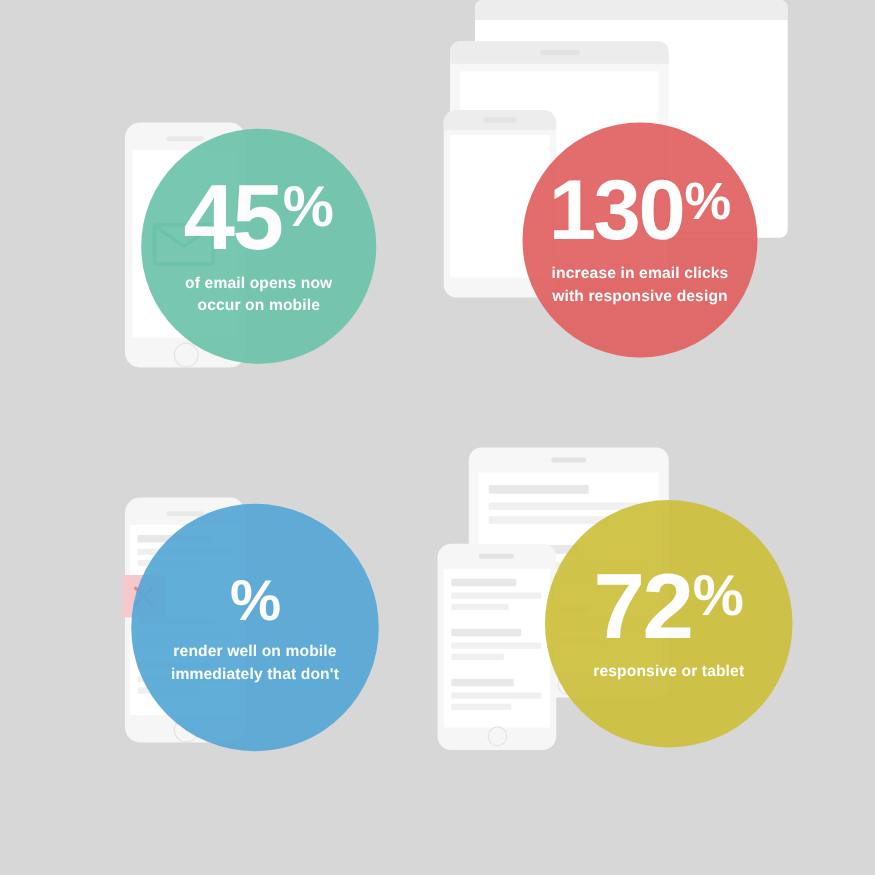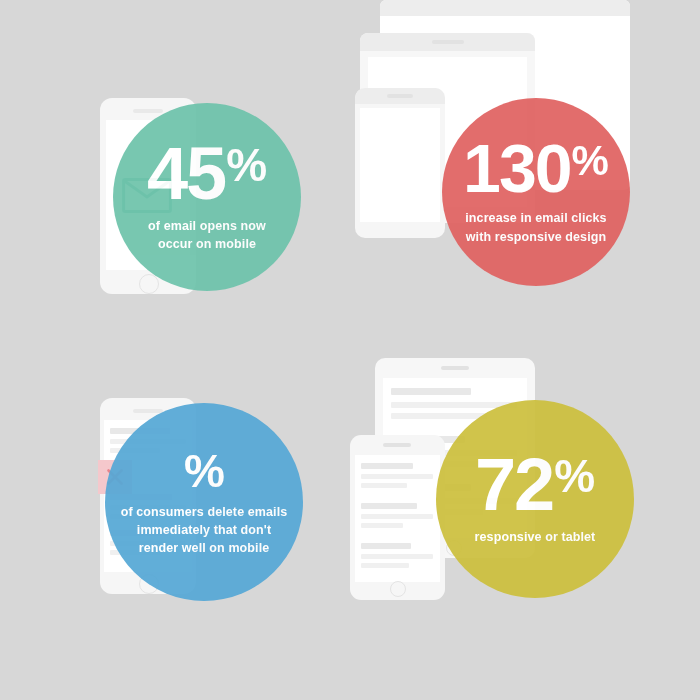--- a/index.html
+++ b/index.html
@@ -198,21 +198,21 @@
     border-radius: 50%;
     display: flex;
     flex-direction: column;
     align-items: center;
     justify-content: center;
     text-align: center;
     color: #ffffff;
     opacity: 0.93;
   }
   .circle-tl { left: 113px; top: 103px; width: 188px; height: 188px; }
-  .circle-tr { left: 92px;  top: 98px;  width: 188px; height: 188px; text-align: center; }
+  .circle-tr { left: 68px;  top: 98px;  width: 188px; height: 188px; text-align: center; }
   .circle-bl { left: 105px; top: 53px;  width: 198px; height: 198px; }
   .circle-br { left: 86px;  top: 50px;  width: 198px; height: 198px; }
 
   .pct-row {
     display: flex;
     align-items: flex-start;
     justify-content: center;
     line-height: 0.9;
   }
   .pct-num {
@@ -332,23 +332,22 @@
           <line x1="2.5" y1="2.5" x2="15.5" y2="15.5" stroke="#e8848c" stroke-width="2.6" stroke-linecap="round"></line>
           <line x1="15.5" y1="2.5" x2="2.5" y2="15.5" stroke="#e8848c" stroke-width="2.6" stroke-linecap="round"></line>
         </svg>
       </div>
 
       <div class="circle circle-bl" style="background:#56a8d6">
         <div class="pct-row">
           <span class="pct-sign">%</span>
         </div>
         <div class="caption">
-          <div>of consumers delete emails</div>
+          <div>render well on mobile</div>
           <div>immediately that don't</div>
-          <div>render well on mobile</div>
         </div>
       </div>
 
     </div>
   </div>
 
   <div class="panel panel-br">
     <div class="stage">
 
       <div class="device p4-tablet">

